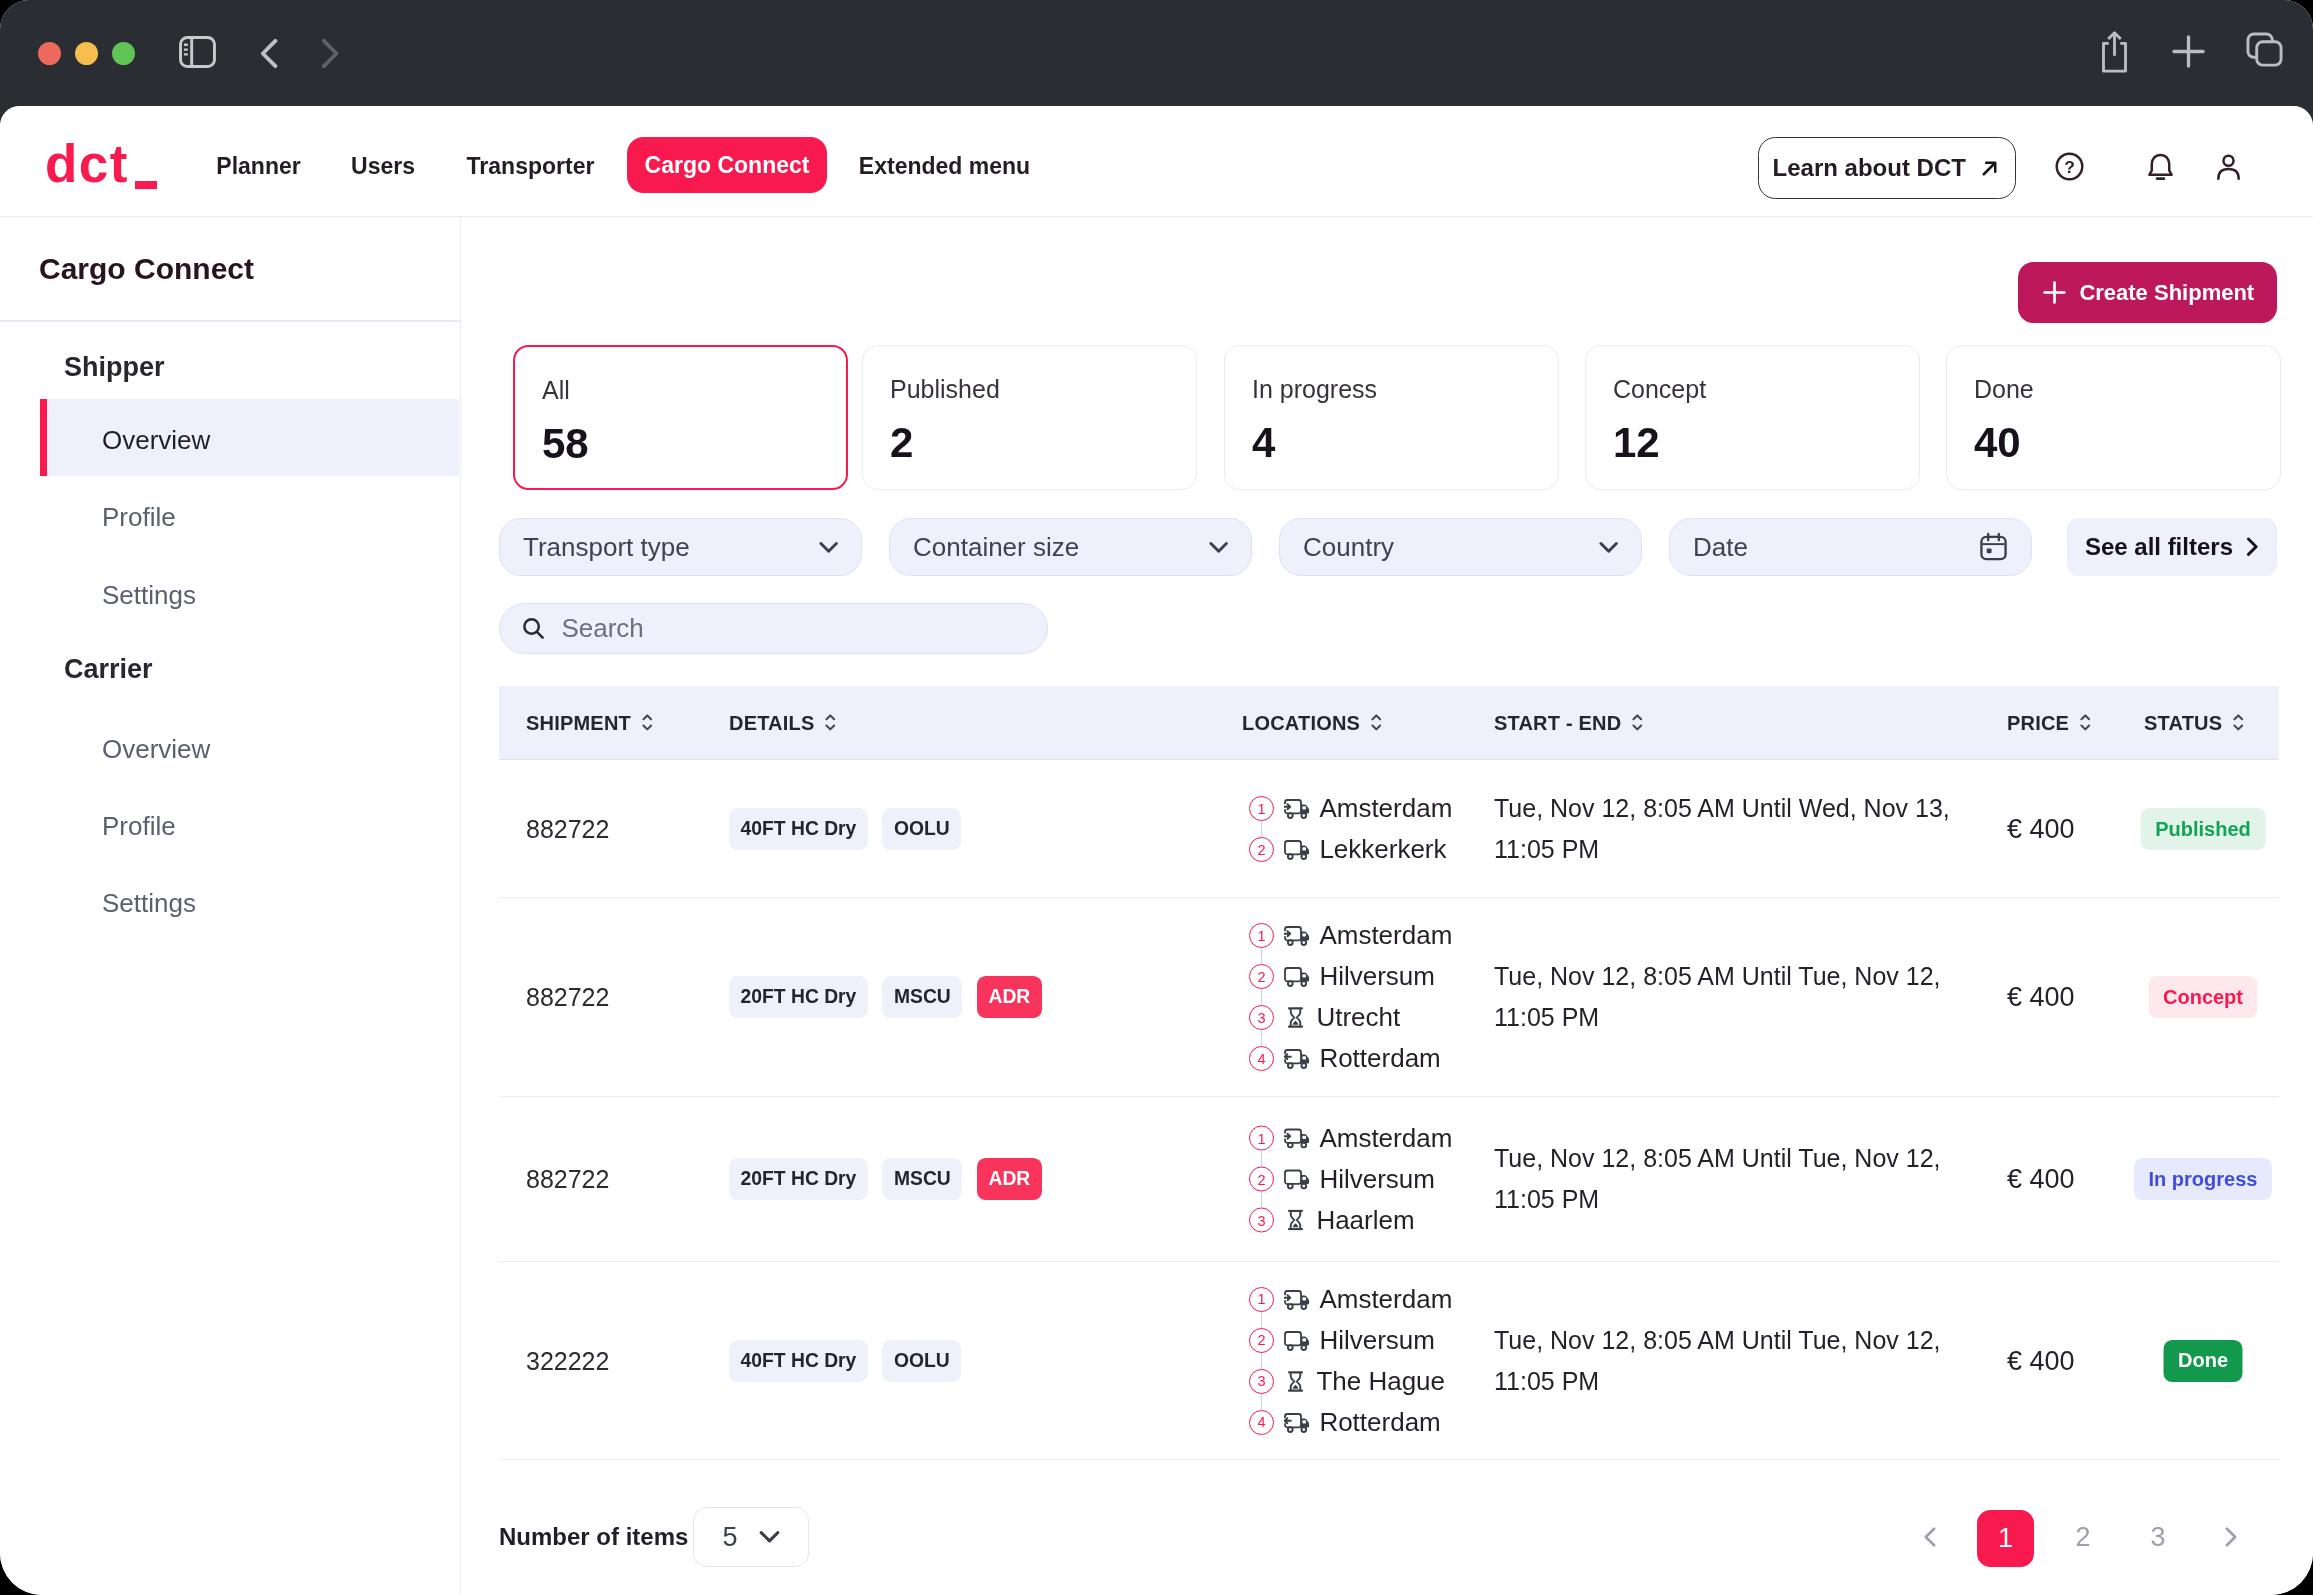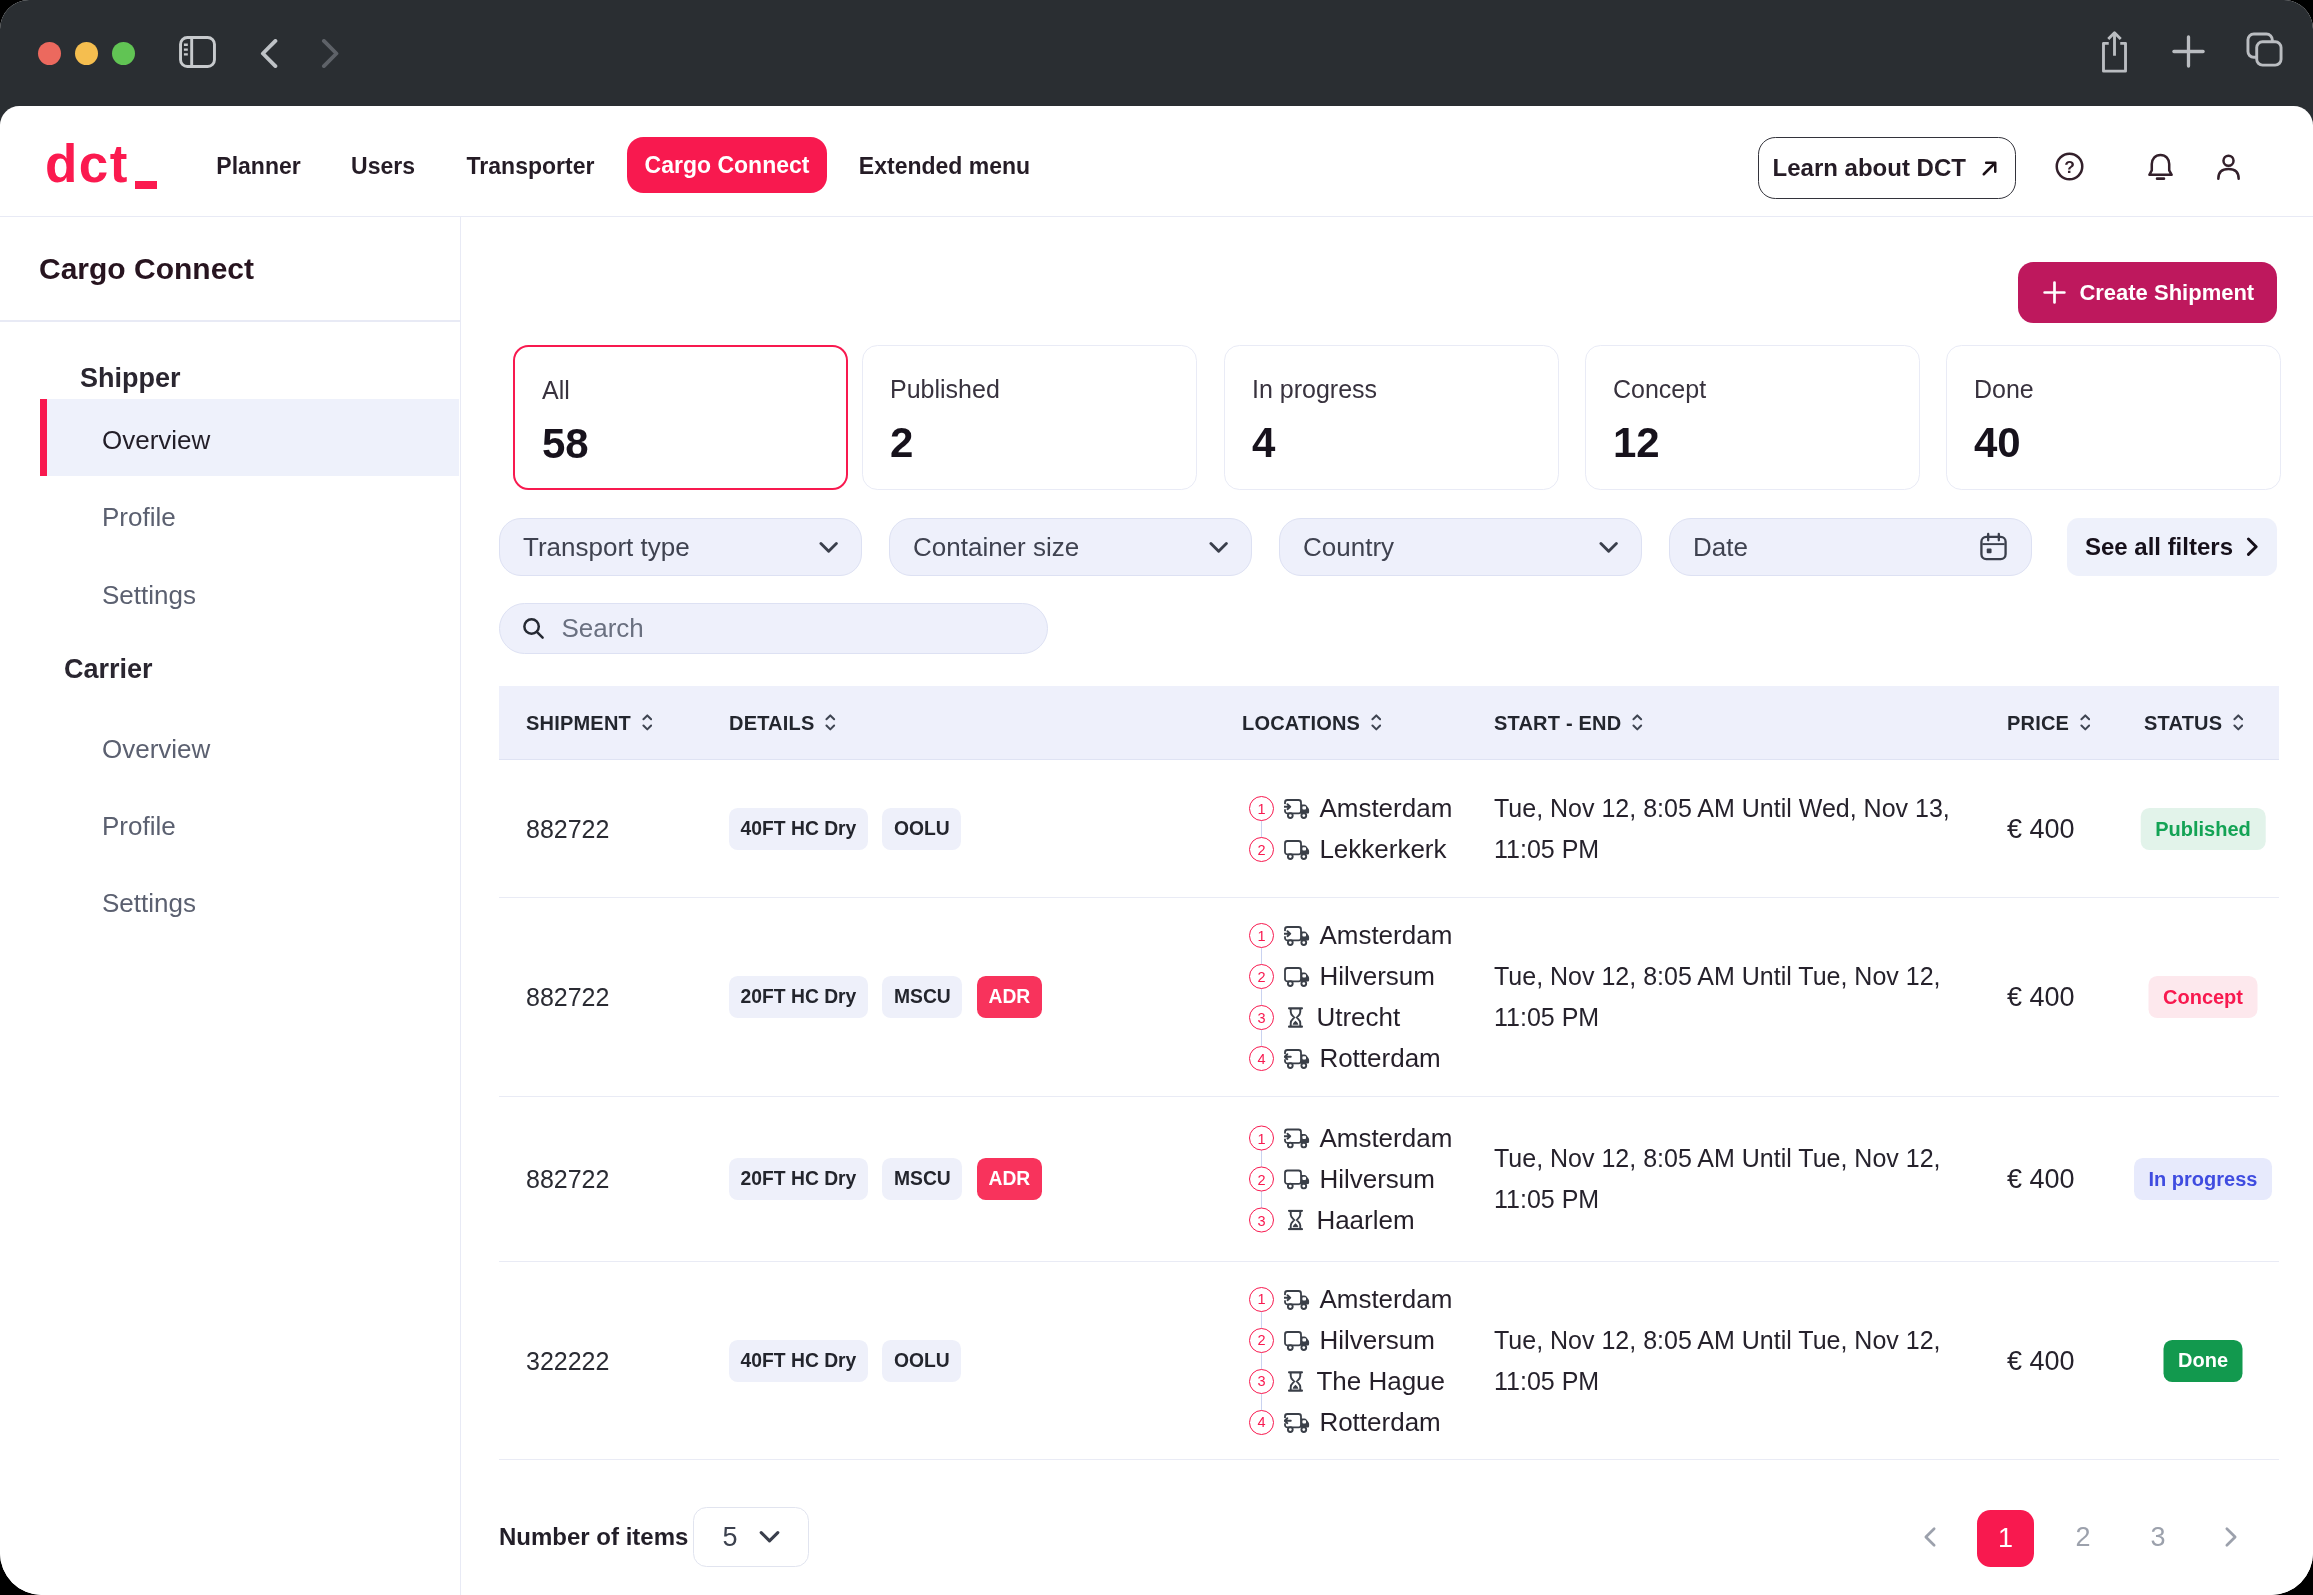--- a/index.html
+++ b/index.html
@@ -118,21 +118,21 @@
           <path d="M12.5 27.5 H19.5" stroke="#33202B" stroke-width="2.8" stroke-linecap="round"></path>
         </svg>
 <svg class="hic" style="left:2213px;" width="31" height="31" viewBox="0 0 32 32">
           <circle cx="16" cy="9" r="5.2" fill="none" stroke="#33202B" stroke-width="2.6"></circle>
           <path d="M5.5 27.5 C5.5 20.5 10 17.5 16 17.5 C22 17.5 26.5 20.5 26.5 27.5" fill="none" stroke="#33202B" stroke-width="2.6" stroke-linecap="round"></path>
         </svg>
 </div>
 <div class="side">
 <div class="sc-h">Cargo Connect</div>
 <div class="sdiv"></div>
-<div class="sgrp" style="top:146px;margin-left:16px;">Shipper</div>
+<div class="sgrp" style="top:135px;">Shipper</div>
 <div class="sactive"></div>
         <div class="sbar"></div>
 <div class="sitem" style="top:208px;color:#221E28;">Overview</div>
 <div class="sitem" style="top:285px;">Profile</div>
 <div class="sitem" style="top:363px;">Settings</div>
 <div class="sgrp" style="top:437px;">Carrier</div>
 <div class="sitem" style="top:517px;">Overview</div>
 <div class="sitem" style="top:594px;">Profile</div>
 <div class="sitem" style="top:671px;">Settings</div>
 </div>

